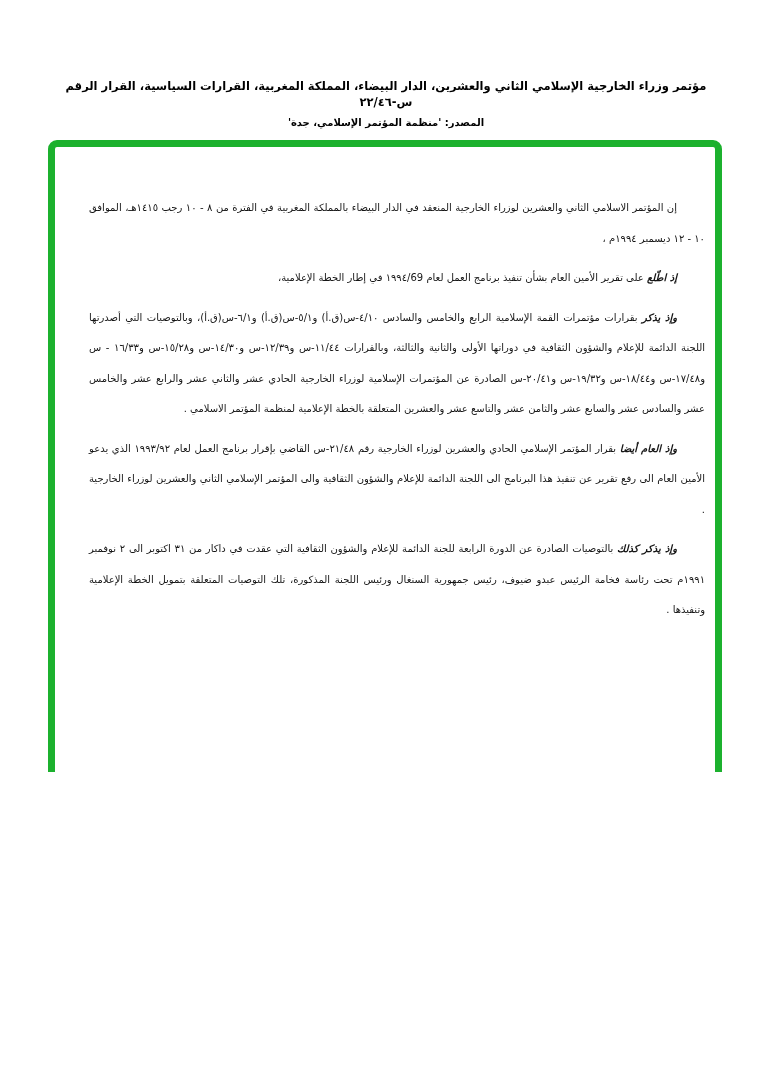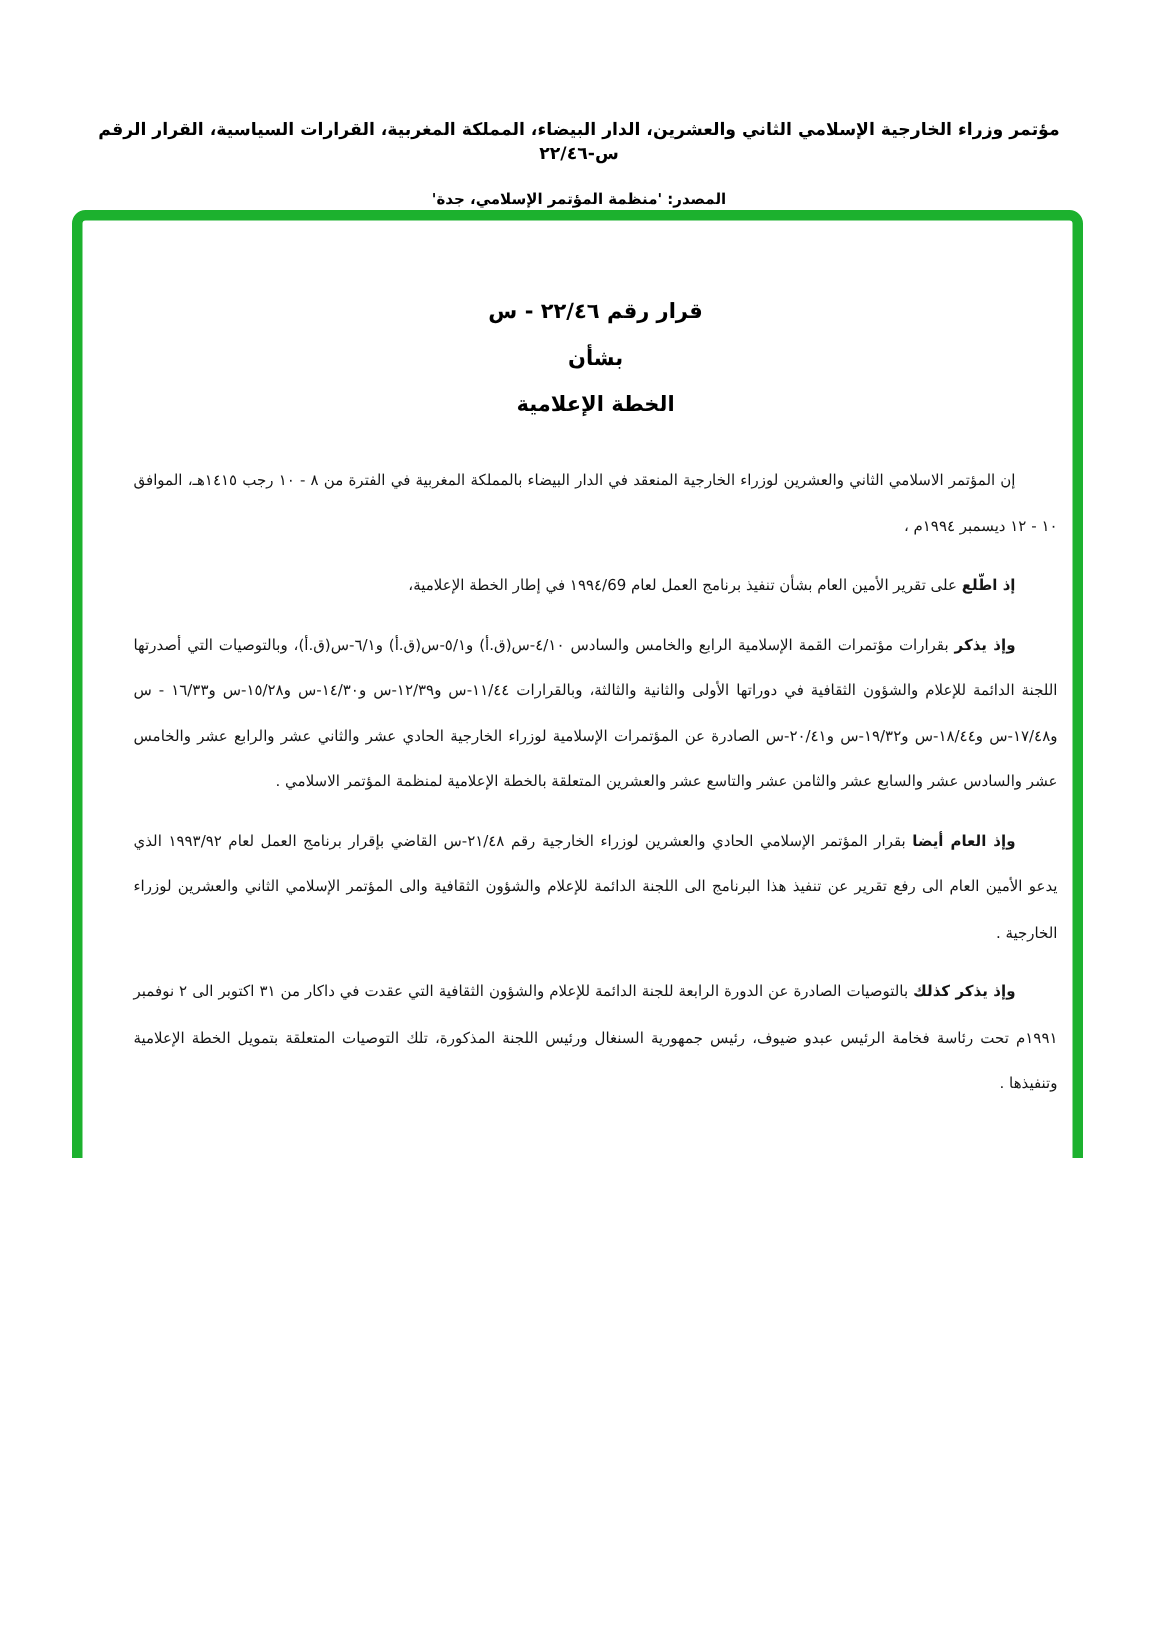--- a/index.html
+++ b/index.html
@@ -8,58 +8,53 @@
     font-family:"DejaVu Sans",sans-serif;color:#111;
   }
   .doc-header{
     position:absolute;top:78px;left:40px;right:40px;
     direction:rtl;text-align:center;
   }
   .doc-header .line1{
     font-size:11.5px;font-weight:bold;color:#000;line-height:16px;
   }
   .doc-header .source{
-    font-size:10px;font-weight:bold;color:#000;margin-top:18px;
+    font-size:10px;font-weight:bold;color:#000;margin-top:7px;
   }
   .frame{
     position:absolute;left:48px;top:140px;width:674px;height:868px;
     box-sizing:border-box;border:7px solid #1cb12e;border-radius:9px;
     padding:46px 10px 0 34px;background:#ffffff;
   }
   .title-block{
     direction:rtl;text-align:center;font-weight:bold;
     font-size:14px;line-height:31px;color:#000;margin-bottom:20px;
   }
   .body-text{
     direction:rtl;text-align:justify;text-justify:inter-word;
     font-size:10px;line-height:30.5px;color:#151515;
   }
   .para{text-indent:28px;margin:0 0 9px 0;}
-  .lead{font-weight:bold;}
+  .lead{font-weight:bold;font-style:italic;}
   .page-num{
     position:absolute;top:1024px;left:0;right:0;text-align:center;
     font-size:12px;font-weight:bold;color:#000;
   }
 </style>
 </head>
 <body>
 
 <div class="screen">
 
   <div class="doc-header">
     <div class="line1">مؤتمر وزراء الخارجية الإسلامي الثاني والعشرين، الدار البيضاء، المملكة المغربية، القرارات السياسية، القرار الرقم س-٢٢/٤٦</div>
     <div class="source">المصدر:  'منظمة المؤتمر الإسلامي، جدة'</div>
   </div>
 
   <div class="frame">
-    <div class="title-block">
-      <div>قرار رقم ٢٢/٤٦ - س</div>
-      <div>بشأن</div>
-      <div>الخطة الإعلامية</div>
-    </div>
 
     <div class="body-text">
       <p class="para">
         <span class="lead"></span>
         <span>إن المؤتمر الاسلامي الثاني والعشرين لوزراء الخارجية المنعقد في الدار البيضاء بالمملكة المغربية في الفترة من ٨ - ١٠ رجب ١٤١٥هـ، الموافق ١٠ - ١٢ ديسمبر ١٩٩٤م ،</span>
       </p>
       <p class="para">
         <span class="lead">إذ اطّلع</span>
         <span>على تقرير الأمين العام بشأن تنفيذ برنامج العمل لعام ١٩٩٤/69 في إطار الخطة الإعلامية،</span>
       </p>

